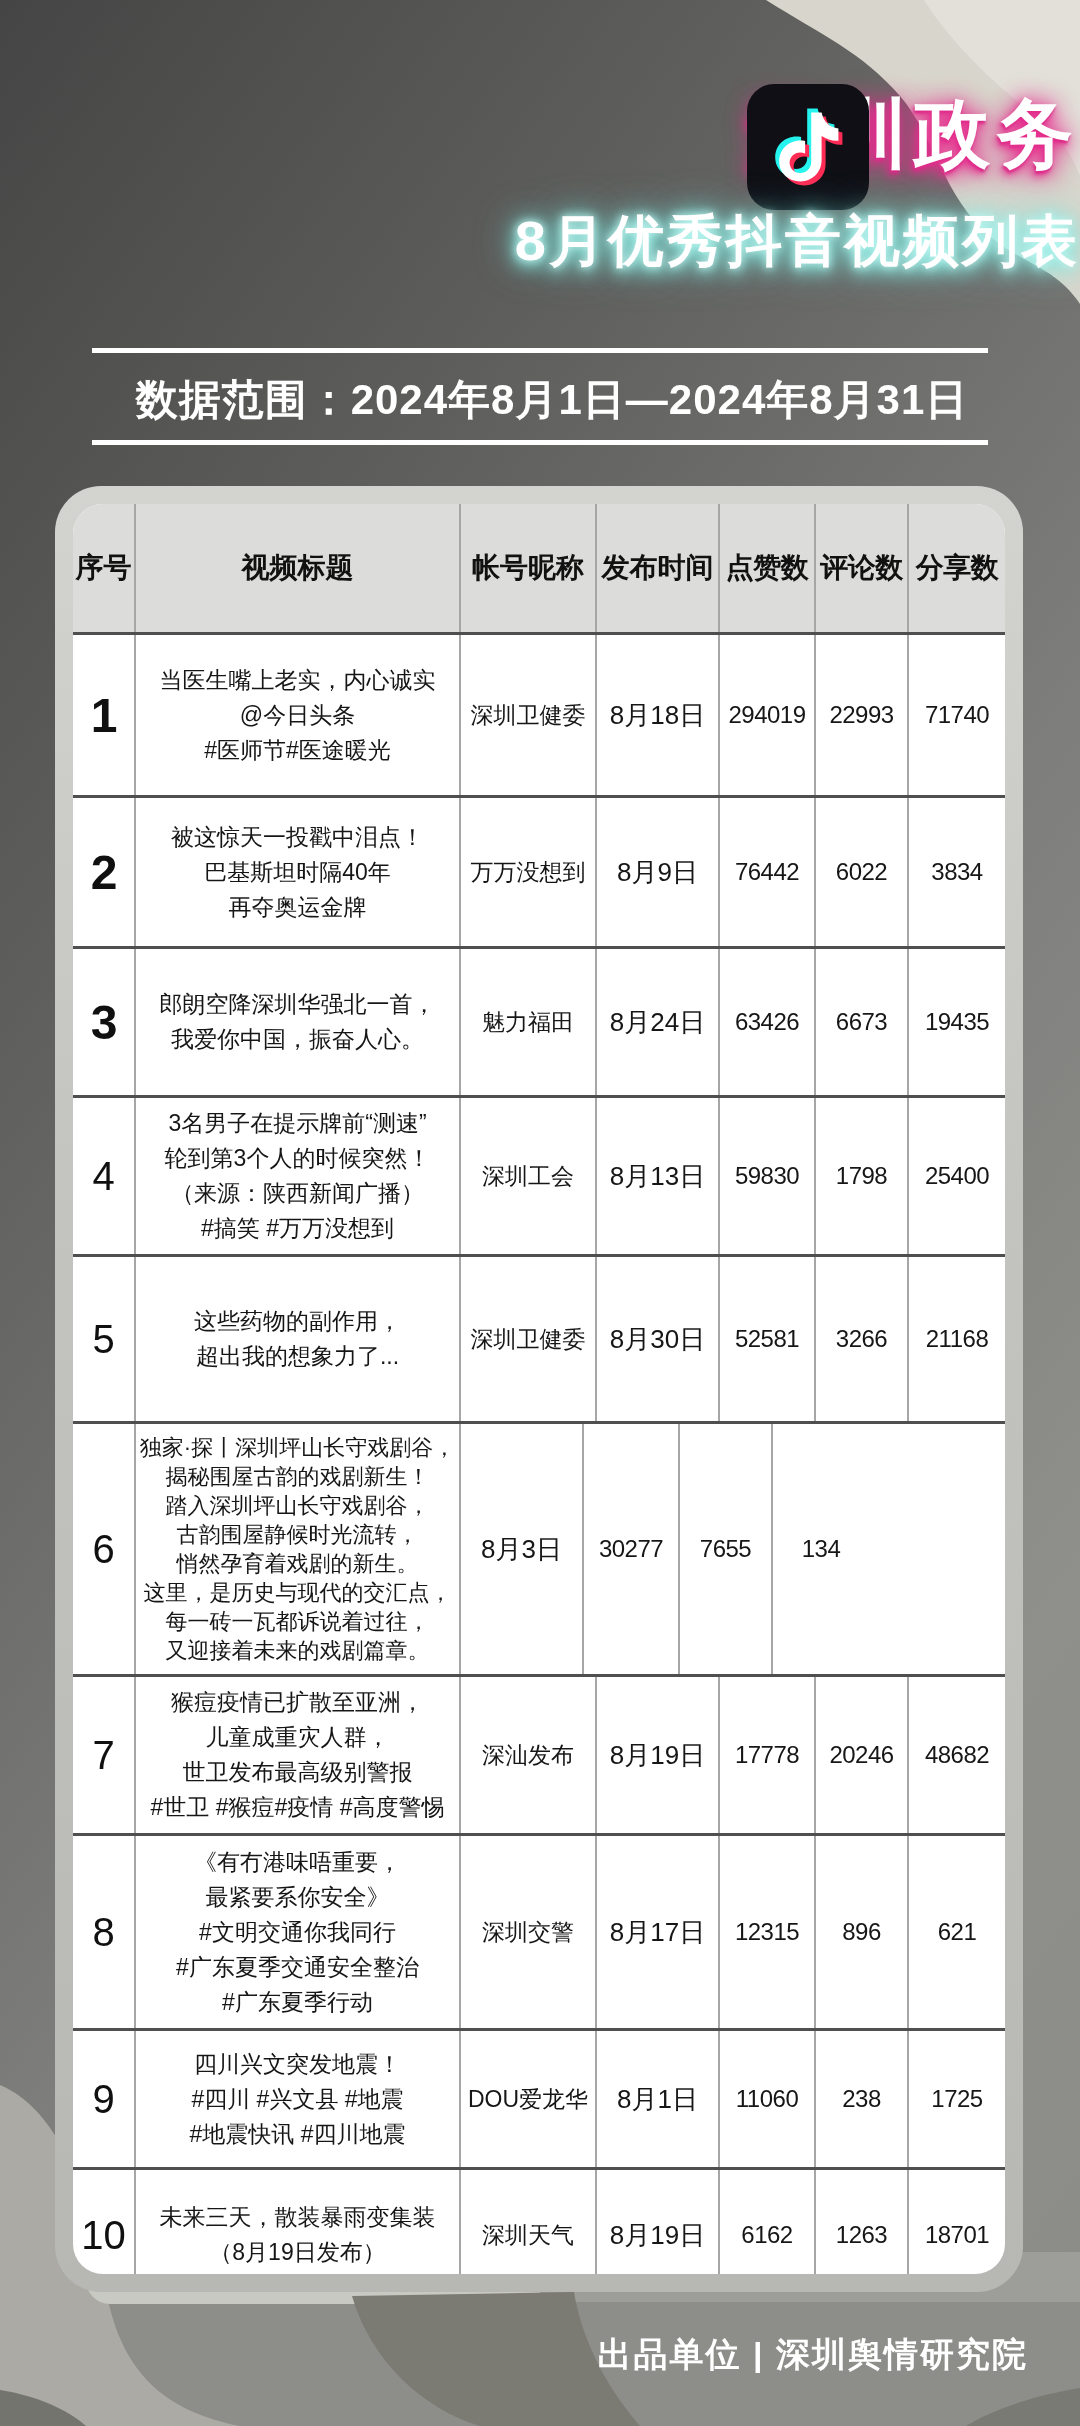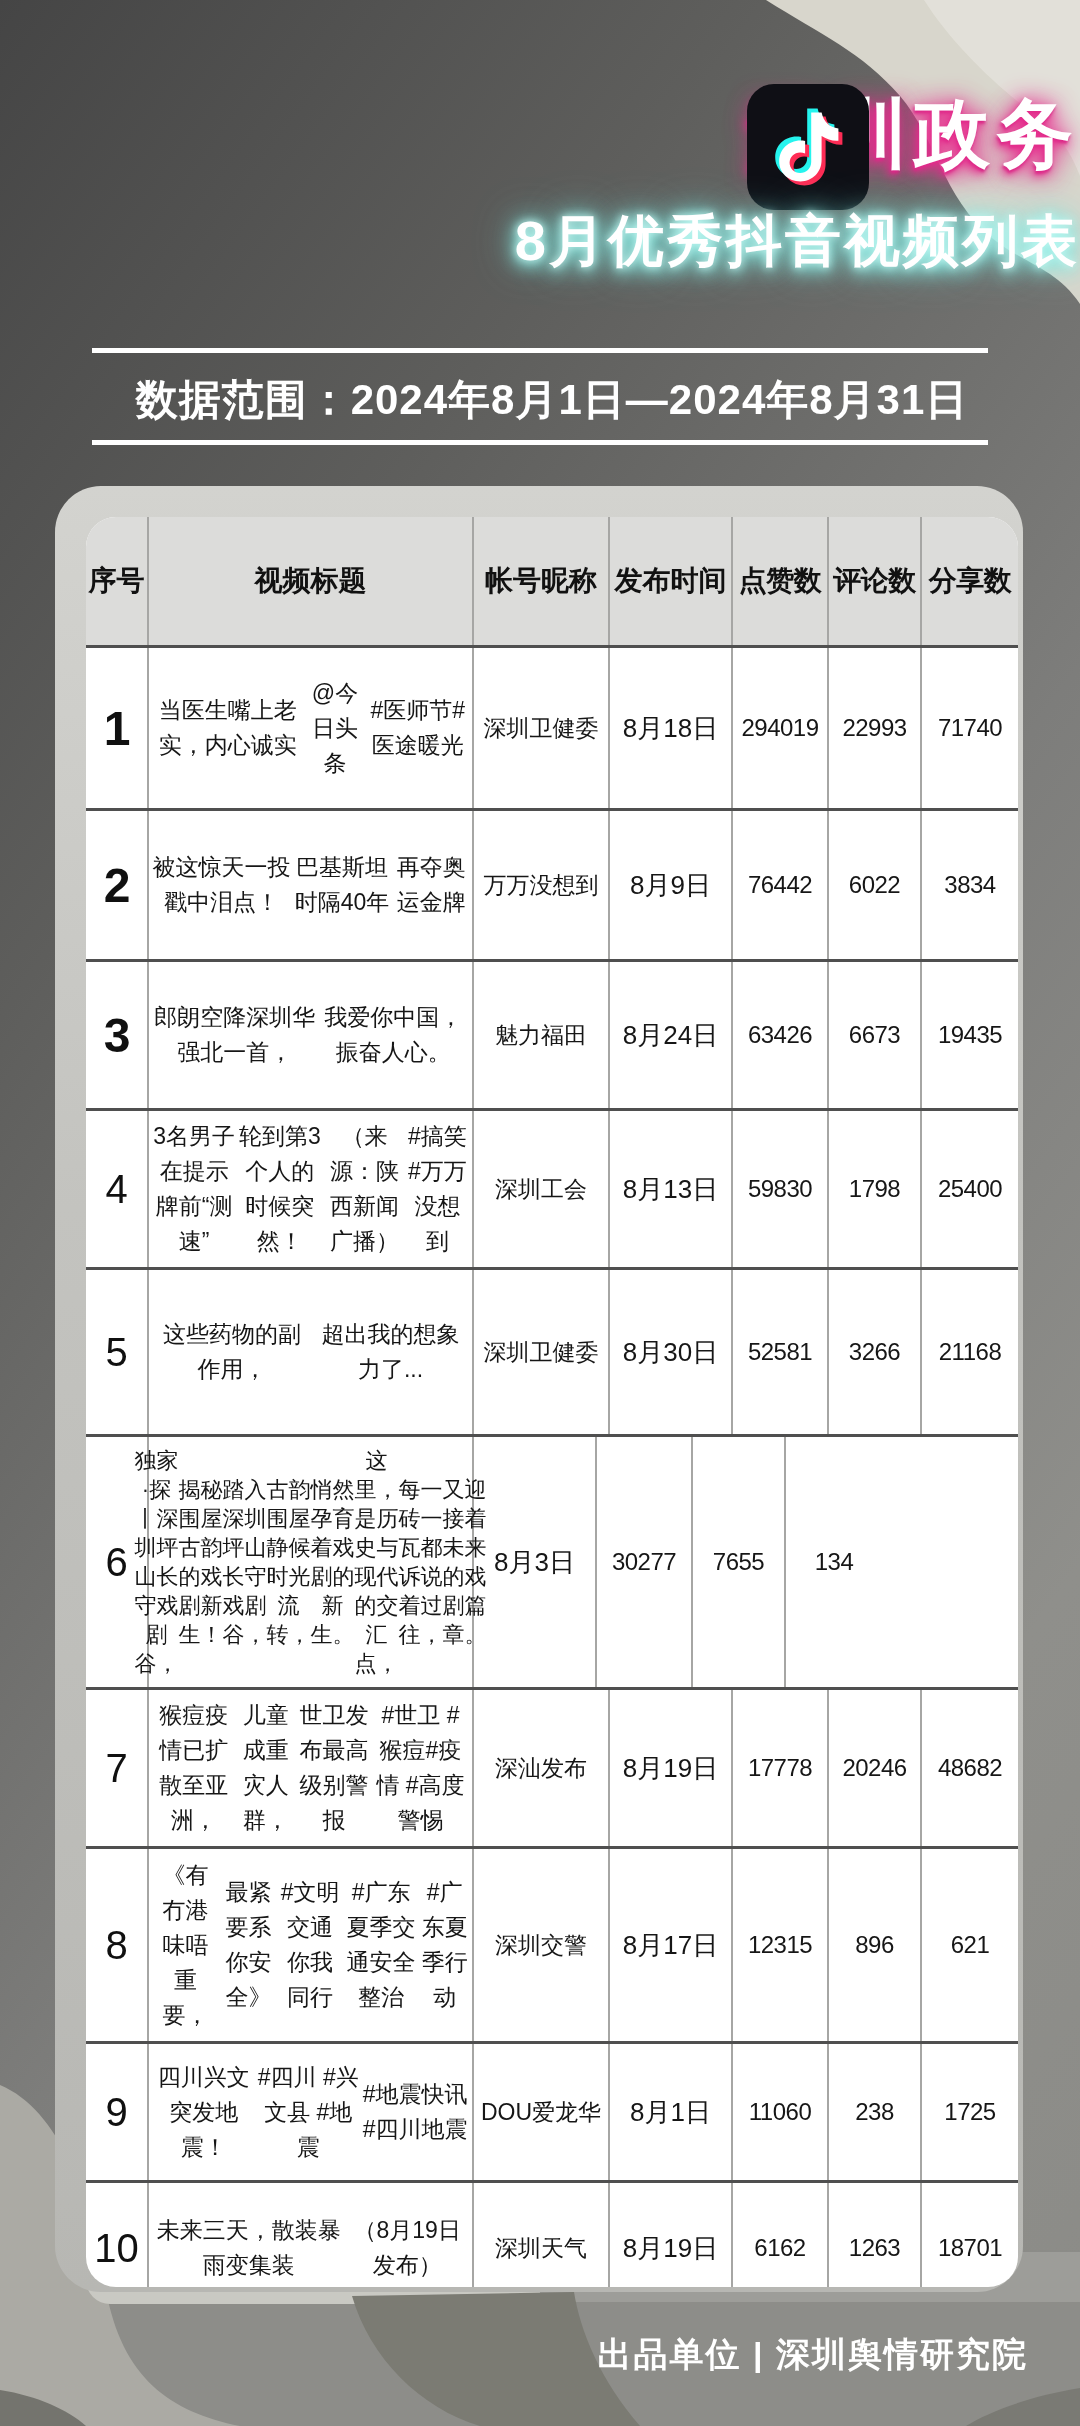--- a/index.html
+++ b/index.html
@@ -25,39 +25,39 @@
     background:#0f0f15;border-radius:27px;display:flex;align-items:center;justify-content:center;
   }
   .rule{position:absolute;left:92px;width:896px;height:5px;background:#ffffff;}
   .rule1{top:348px}.rule2{top:440px}
   .meta{position:absolute;left:0;width:100%;margin:12px;text-align:center;color:#ffffff;
         font-size:42px;font-weight:700;letter-spacing:1px;}
   .meta1{top:360px}.meta2{top:399px}
   
   .card{
     position:absolute;left:55px;top:486px;width:968px;height:1806px;box-sizing:border-box;
-    padding:31px;border-radius:46px;
+    padding:18px;border-radius:46px;
     background:linear-gradient(180deg,#d3d3cf 0%,#c3c3bf 40%,#b7b7b3 100%);
   }
   .table{width:932px;height:1770px;background:#ffffff;border-radius:30px;overflow:hidden;
          display:flex;flex-direction:column;}
   .trow{display:flex;width:100%;}
   .thead{height:128px;background:#dcdcda;flex:none;}
   .tbody{display:flex;flex-direction:column;flex:1;}
   .tbody .trow{border-top:3px solid #4f4f4f;}
   .tbody .trow:last-child{flex:1;}
   .cell{display:flex;align-items:center;justify-content:center;text-align:center;
         box-sizing:border-box;border-right:2px solid #a6a6a4;color:#161616;}
   .cell:last-child{border-right:none;}
   .thead .cell{font-weight:700;font-size:28px;color:#111111;}
   .c-seq{width:63px}.c-title{width:325px}.c-account{width:136px}.c-date{width:123px}
   .c-likes{width:96px}.c-comments{width:93px}.c-shares{width:96px}
   .seq{font-size:40px;color:#101010;}
   .seq-bold{font-weight:800;font-size:48px;letter-spacing:-1px;}
-  .title{flex-direction:row;font-size:23px;line-height:35px;padding:8px 3px;}
+  .title{flex-direction:column;font-size:23px;line-height:35px;padding:8px 3px;}
   .c-account{font-size:23px}.c-date{font-size:26px}
   .c-likes,.c-comments,.c-shares{font-size:24px;letter-spacing:-0.5px;}
   .r1{min-height:160px}.r2{min-height:148px}.r3{min-height:146px}.r4{min-height:146px}
   .r5{min-height:164px}.r6{min-height:250px}.r7{min-height:156px}.r8{min-height:192px}
   .r9{min-height:136px}.r10{min-height:130px}
   .r6 .c-title{font-size:22px;line-height:29px;}
   
   .footer{position:absolute;top:2332px;right:52px;color:#ffffff;font-size:34px;
           font-weight:700;letter-spacing:2px;}
 </style>

